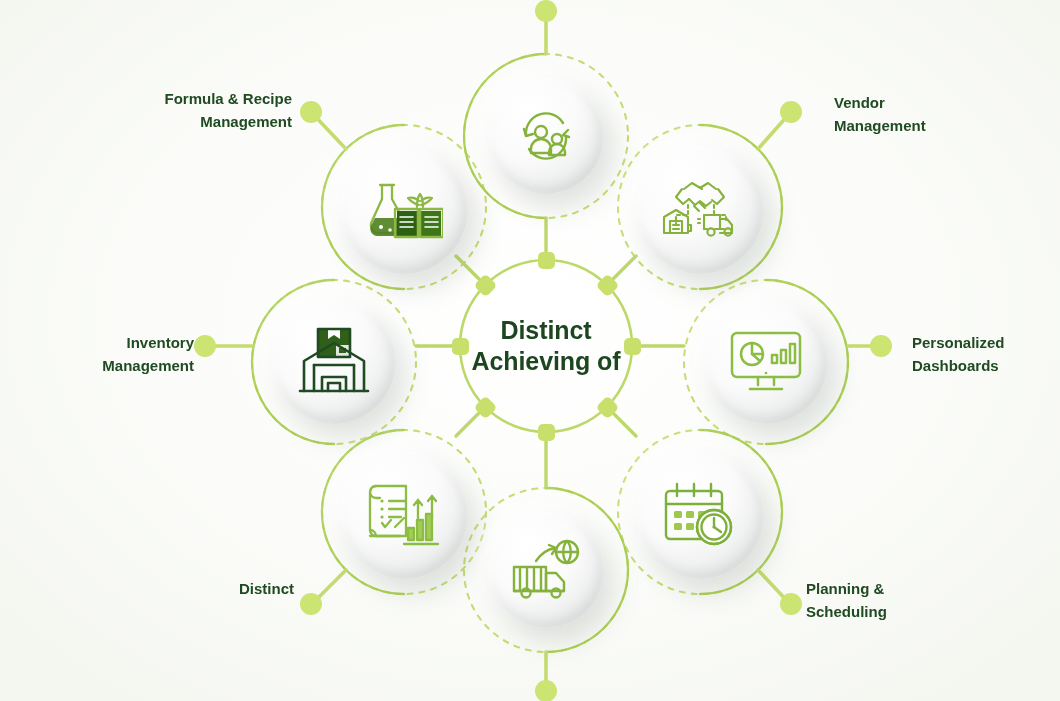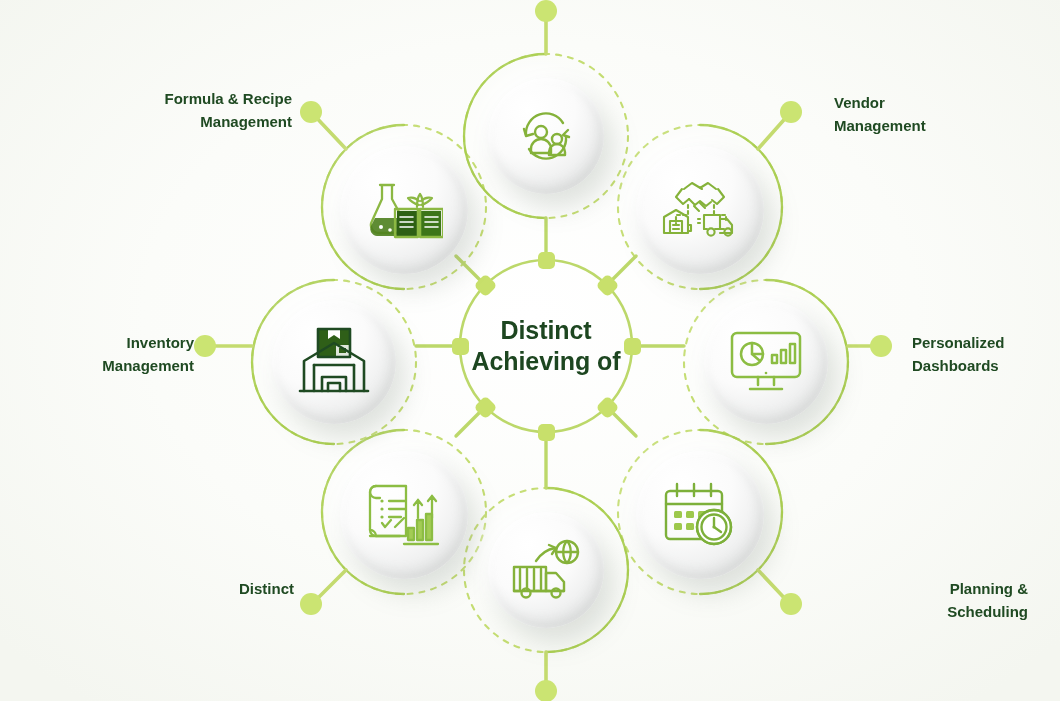--- a/index.html
+++ b/index.html
@@ -315,18 +315,18 @@
 
   <div class="label l" style="left:912px; top:332px; width:148px;">
     <div>Personalized</div>
     <div>Dashboards</div>
   </div>
 
   <div class="label r" style="left:44px; top:578px; width:250px;">
     <div>Distinct</div>
   </div>
 
-  <div class="label l" style="left:778px; top:578px; width:250px;text-align:right;">
+  <div class="label l" style="left:806px; top:578px; width:250px;">
     <div>Planning &amp;</div>
     <div>Scheduling</div>
   </div>
 
 </div>
 
 </body></html>

